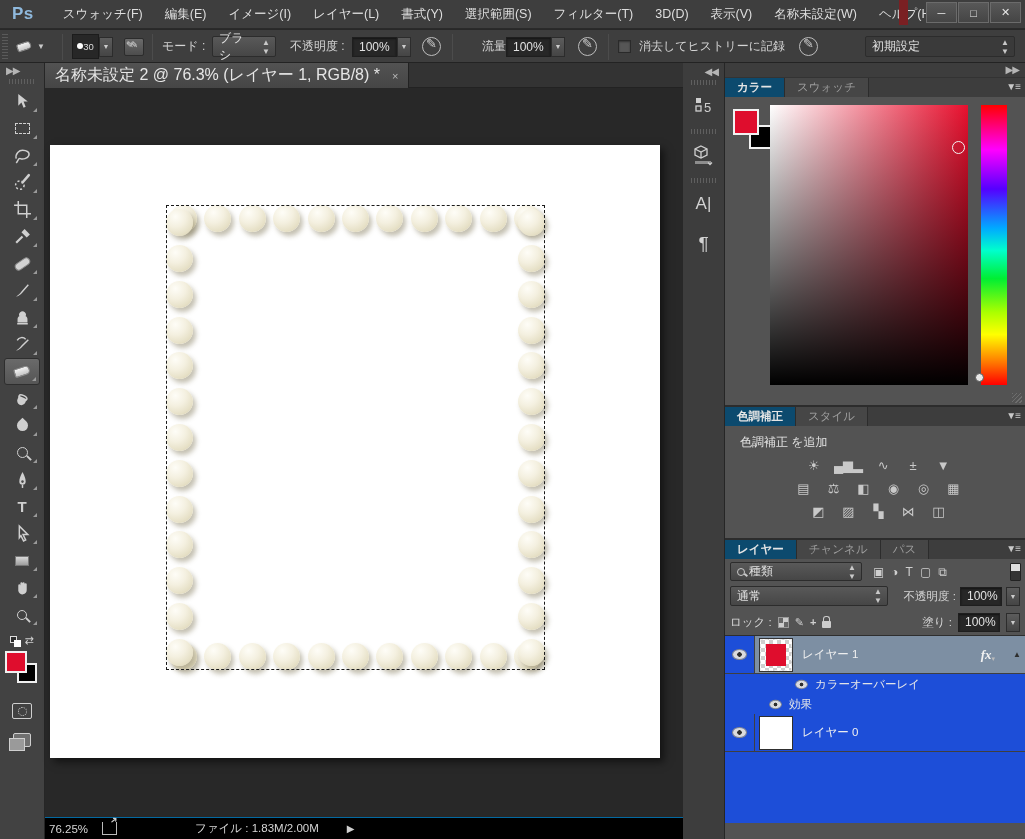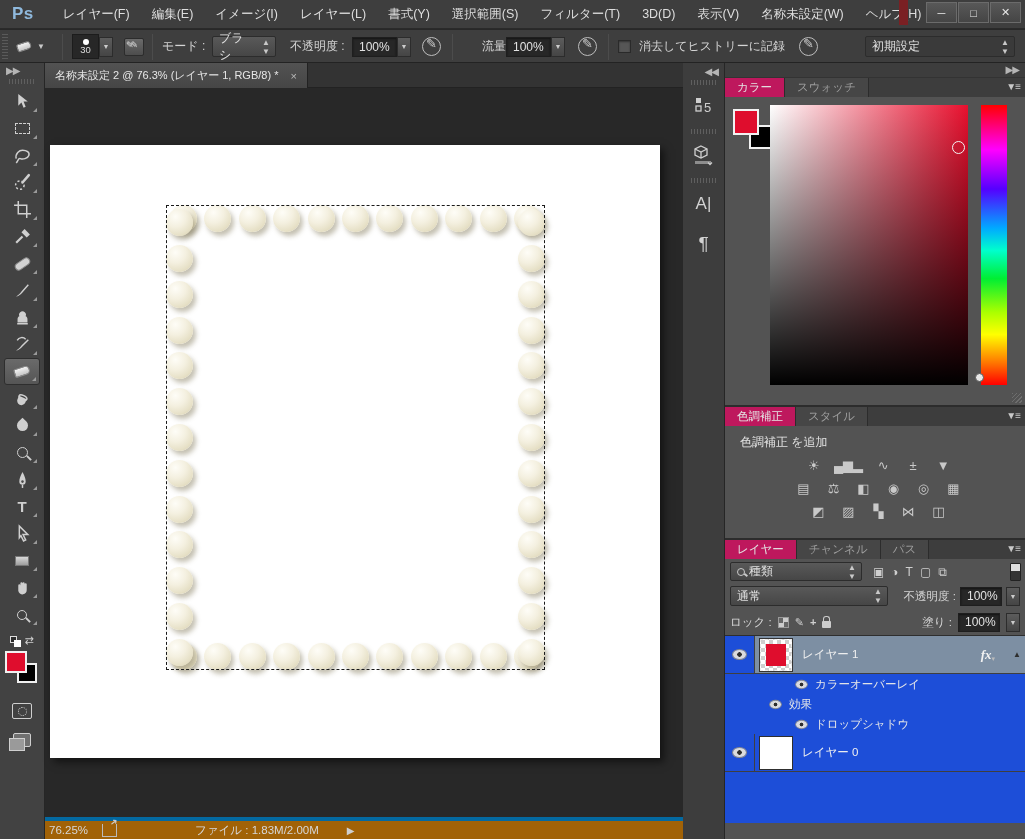--- a/index.html
+++ b/index.html
@@ -33,21 +33,21 @@
     color:#ccc; font-size:7px; display:flex; align-items:center; justify-content:center; }
   .combo { background:linear-gradient(#595959,#464646); border:1px solid #2c2c2c; border-radius:2px;
     height:21px; display:flex; align-items:center; justify-content:space-between; padding:0 6px; color:#e0e0e0;}
   .updn { font-size:8px; color:#c9c9c9; margin-left:10px; letter-spacing:-1px;}
   .checkbox { width:13px; height:13px; background:#565656; border:1px solid #2a2a2a;
     box-shadow:inset 0 1px 2px rgba(0,0,0,.4); }
   .pressure-icon { width:19px; height:19px; border:1.5px solid #bdbdbd; border-radius:50%;
     position:relative; display:inline-block;}
   .pressure-icon:after { content:"✎"; position:absolute; left:3px; top:-2px; font-size:13px; color:#cfcfcf;}
   #brush-preview { width:27px; height:25px; background:#272727; border:1px solid #1c1c1c;
-    display:flex; flex-direction:column; align-items:center; justify-content:center; }
+    display:flex; flex-direction:row; align-items:center; justify-content:center; }
   #brush-preview .dot { width:6px; height:6px; border-radius:50%; background:#fff; margin-bottom:1px;}
   #brush-preview .sz { font-size:9.5px; color:#ddd; line-height:8px;}
   #toggle-brush-panel { width:20px; height:18px; background:linear-gradient(#6a6a6a,#4d4d4d);
     border:1px solid #2c2c2c; border-radius:2px; position:relative;}
   #toggle-brush-panel:after{ content:"✎✎"; position:absolute; left:1px; top:1px; font-size:9px; color:#e0e0e0; letter-spacing:-3px;}
 
   
   #leftdock { left:0; top:63px; width:45px; height:776px; background:#424242; border-right:1px solid #262626;}
   #leftdock .chev { color:#b5b5b5; font-size:10px; letter-spacing:-1px; padding:2px 0 0 6px;}
   .grip-h { width:26px; height:5px; margin:3px auto 4px auto;
@@ -83,51 +83,51 @@
   .qmask i { width:9px; height:9px; border:1.5px dotted #cfcfcf; border-radius:50%;}
   .screenmode { width:18px; height:14px; border:1.5px solid #cfcfcf; border-radius:2px; margin:14px auto 0 auto; position:relative; background:#707070;}
   .screenmode:before { content:""; position:absolute; left:-5px; top:4px; width:14px; height:11px;
     background:#9a9a9a; border:1px solid #cfcfcf;}
 
   
   #center { left:45px; top:63px; width:638px; height:776px; }
   #tabbar { position:absolute; left:0; top:0; width:638px; height:25px; background:#333; border-bottom:1px solid #222;}
   #doc-tab { position:absolute; left:0; top:0; height:25px; background:linear-gradient(#525252,#464646);
     border-right:1px solid #222; display:flex; align-items:center; padding:0 10px; gap:12px;}
-  #doc-tab .t { font-size:11px; color:#e6e6e6;text-align:center; }
+  #doc-tab .t { font-size:16px; color:#e6e6e6;text-align:center; }
   #doc-tab .x { color:#b9b9b9; font-size:11px; }
   #canvas { position:absolute; left:0; top:25px; width:638px; height:729px; background:#282828; }
   #paper { position:absolute; left:5px; top:57px; width:610px; height:613px; background:#fff;
     box-shadow:4px 4px 8px rgba(0,0,0,.55); }
   #stamp { position:absolute; left:116px; top:60px; width:379px; height:465px; }
   #ants { position:absolute; left:0; top:0; right:0; bottom:0; border:1px dashed #1a1a1a; z-index:5;}
   .scallop { position:absolute; border-radius:50%;
     background:radial-gradient(circle at 35% 28%, #fefdf7 0%, #f4f0e0 40%, #e7e1c8 70%, #d5cdab 100%);
     box-shadow:3px 4px 5px rgba(125,115,82,.45); }
-  #statusbar { position:absolute; left:0; top:754px; width:638px; height:22px; background:#a16207;
-    border-top:4px solid #0369a1; display:flex; align-items:center; font-size:11.5px; color:#d6d6d6;}
+  #statusbar { position:absolute; left:0; top:754px; width:638px; height:22px; background:#000000;
+    border-top:1px solid #0369a1; display:flex; align-items:center; font-size:11.5px; color:#d6d6d6;}
   #statusbar .zoomv { margin-left:4px; }
   .share-icon { width:15px; height:13px; border:1px solid #bbb; border-top:none; position:relative; margin-left:14px;}
   .share-icon:after { content:"➜"; position:absolute; right:-2px; top:-7px; font-size:9px; color:#ccc; transform:rotate(-38deg);}
   #file-info { margin-left:78px; }
   #status-arrow { margin-left:28px; color:#cfcfcf; font-size:10px;}
 
   
   #minidock { left:683px; top:63px; width:42px; height:776px; background:#3d3d3d; border-right:1px solid #262626;}
   #minidock .chev { text-align:right; padding:3px 6px 0 0; color:#b5b5b5; font-size:10px; letter-spacing:-1px;}
   .dock-btn { width:34px; height:34px; margin:2px auto 6px auto; display:flex; align-items:center; justify-content:center;
     color:#d2d2d2; font-size:16px; }
   .dock-btn svg { stroke:#cfcfcf; fill:none; stroke-width:1.3;}
 
   
   #rightpanels { left:725px; top:63px; width:300px; height:776px; background:#3d3d3d; }
   .tabrow { position:relative; height:19px; background:#3d3d3d; display:flex; align-items:flex-end; }
   .ptab { height:19px; padding:0 12px; font-size:11.5px; color:#9f9f9f; display:flex; align-items:center;
     background:#464646; border-right:1px solid #2c2c2c;}
-  .ptab.active { background:#be185d; color:#e4e4e4; }
+  .ptab.active { background:#0c4a6e; color:#e4e4e4;font-weight:bold; }
   .panel-menu { position:absolute; right:5px; top:3px; color:#c9c9c9; font-size:10px; letter-spacing:-1px;}
   .panel-body { background:#535353; position:relative; }
 
   
   #colorpanel-top { height:15px; background:#3d3d3d; position:relative; border-bottom:1px solid #333;}
   #colorpanel-top .chev { position:absolute; right:6px; top:1px; color:#b5b5b5; font-size:10px; letter-spacing:-1px;}
   #color-body { height:308px; }
   #cp-fg { position:absolute; left:8px; top:12px; width:26px; height:26px; border:2px solid #f2f2f2; z-index:2;}
   #cp-bg { position:absolute; left:24px; top:28px; width:24px; height:24px; background:#000; border:2px solid #f2f2f2;}
   #sat-box { position:absolute; left:45px; top:8px; width:198px; height:280px;
@@ -194,21 +194,21 @@
   .fxdot:after { content:"▾"; font-size:7px; vertical-align:bottom; color:#bbb;}
 </style>
 </head>
 <body>
 
 <div id="app">
 
   <div id="menubar" class="abs">
     <span id="ps-logo">Ps</span>
     <div id="menu-items" style="display:flex;">
-        <div class="menu-item">レイヤー(F)</div>
+        <div class="menu-item">スウォッチ(F)</div>
         <div class="menu-item">編集(E)</div>
         <div class="menu-item">イメージ(I)</div>
         <div class="menu-item">レイヤー(L)</div>
         <div class="menu-item">書式(Y)</div>
         <div class="menu-item">選択範囲(S)</div>
         <div class="menu-item">フィルター(T)</div>
         <div class="menu-item">3D(D)</div>
         <div class="menu-item">表示(V)</div>
         <div class="menu-item">名称未設定(W)</div>
         <div class="menu-item">ヘルプ(H)</div>
@@ -629,24 +629,20 @@
             </div>
           </div>
           <div class="fx-row sub">
             <span class="eye"></span>
             <span>カラーオーバーレイ</span>
           </div>
           <div class="fx-row">
             <span class="eye"></span>
             <span>効果</span>
           </div>
-          <div class="fx-row sub">
-            <span class="eye"></span>
-            <span>ドロップシャドウ</span>
-          </div>
           <div class="layer-row">
             <div class="eyecol">
               <span class="eye"></span>
             </div>
             <div class="main">
               <div class="thumb thumb-white"></div>
               <span class="layer-name">レイヤー 0</span>
             </div>
           </div>
         </div>

